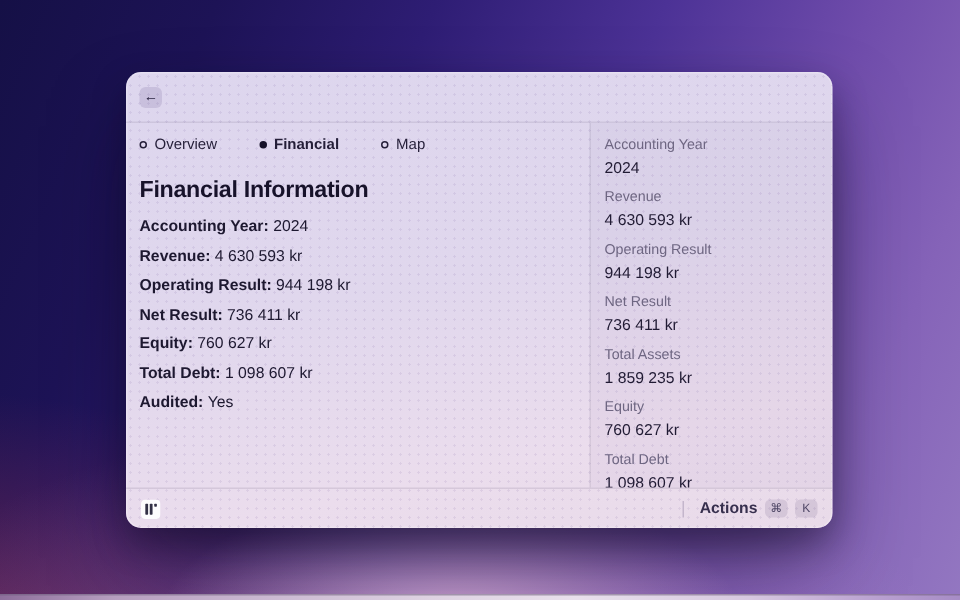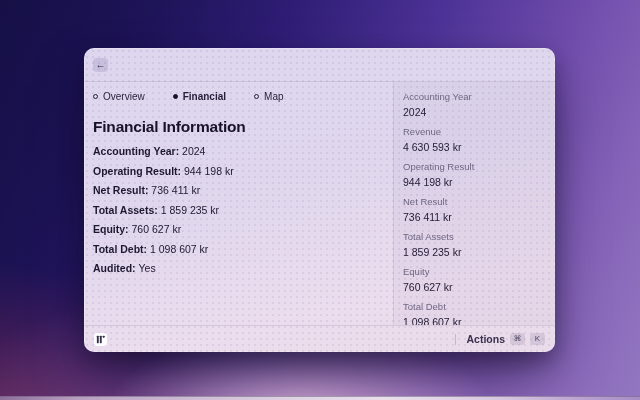--- a/index.html
+++ b/index.html
@@ -107,27 +107,27 @@
         </div>
       </div>
 
       <h1 class="main-title">Financial Information</h1>
 
       <div class="rows">
         <div class="row">
           <span class="row-label">Accounting Year</span><span class="row-value">2024</span>
         </div>
         <div class="row">
+          <span class="row-label">Revenue</span><span class="row-value">4 630 593 kr</span>
+        </div>
+        <div class="row">
           <span class="row-label">Operating Result</span><span class="row-value">944 198 kr</span>
         </div>
         <div class="row">
           <span class="row-label">Net Result</span><span class="row-value">736 411 kr</span>
-        </div>
-        <div class="row">
-          <span class="row-label">Total Assets</span><span class="row-value">1 859 235 kr</span>
         </div>
         <div class="row">
           <span class="row-label">Equity</span><span class="row-value">760 627 kr</span>
         </div>
         <div class="row">
           <span class="row-label">Total Debt</span><span class="row-value">1 098 607 kr</span>
         </div>
         <div class="row">
           <span class="row-label">Audited</span><span class="row-value">Yes</span>
         </div>

